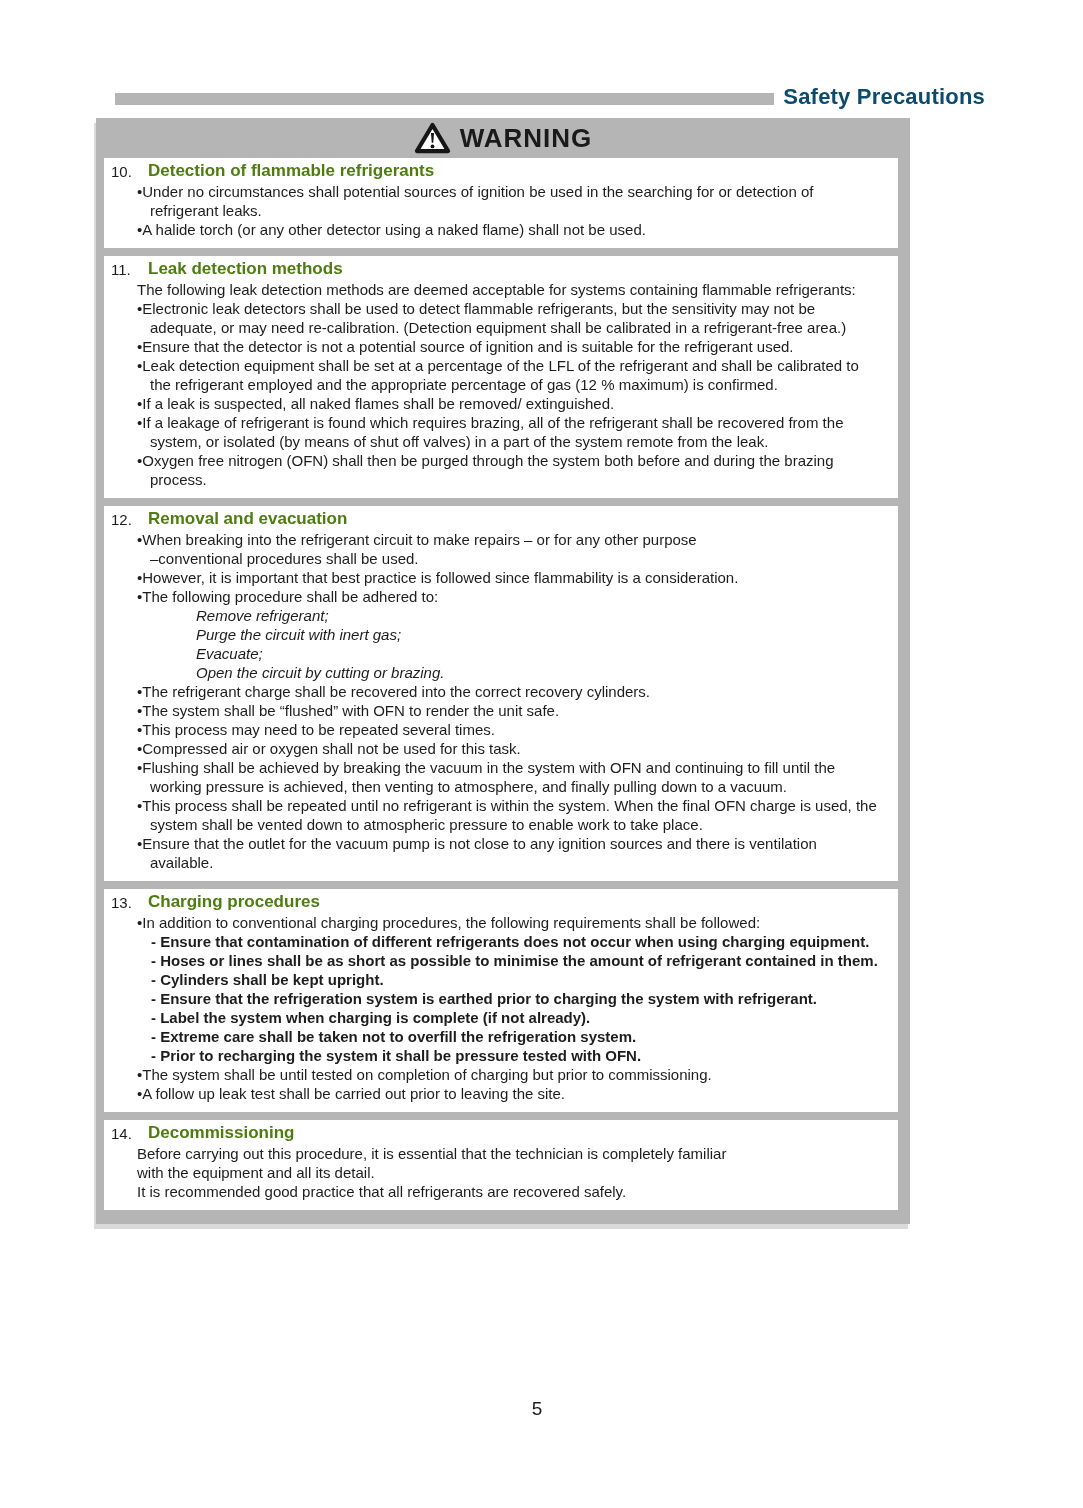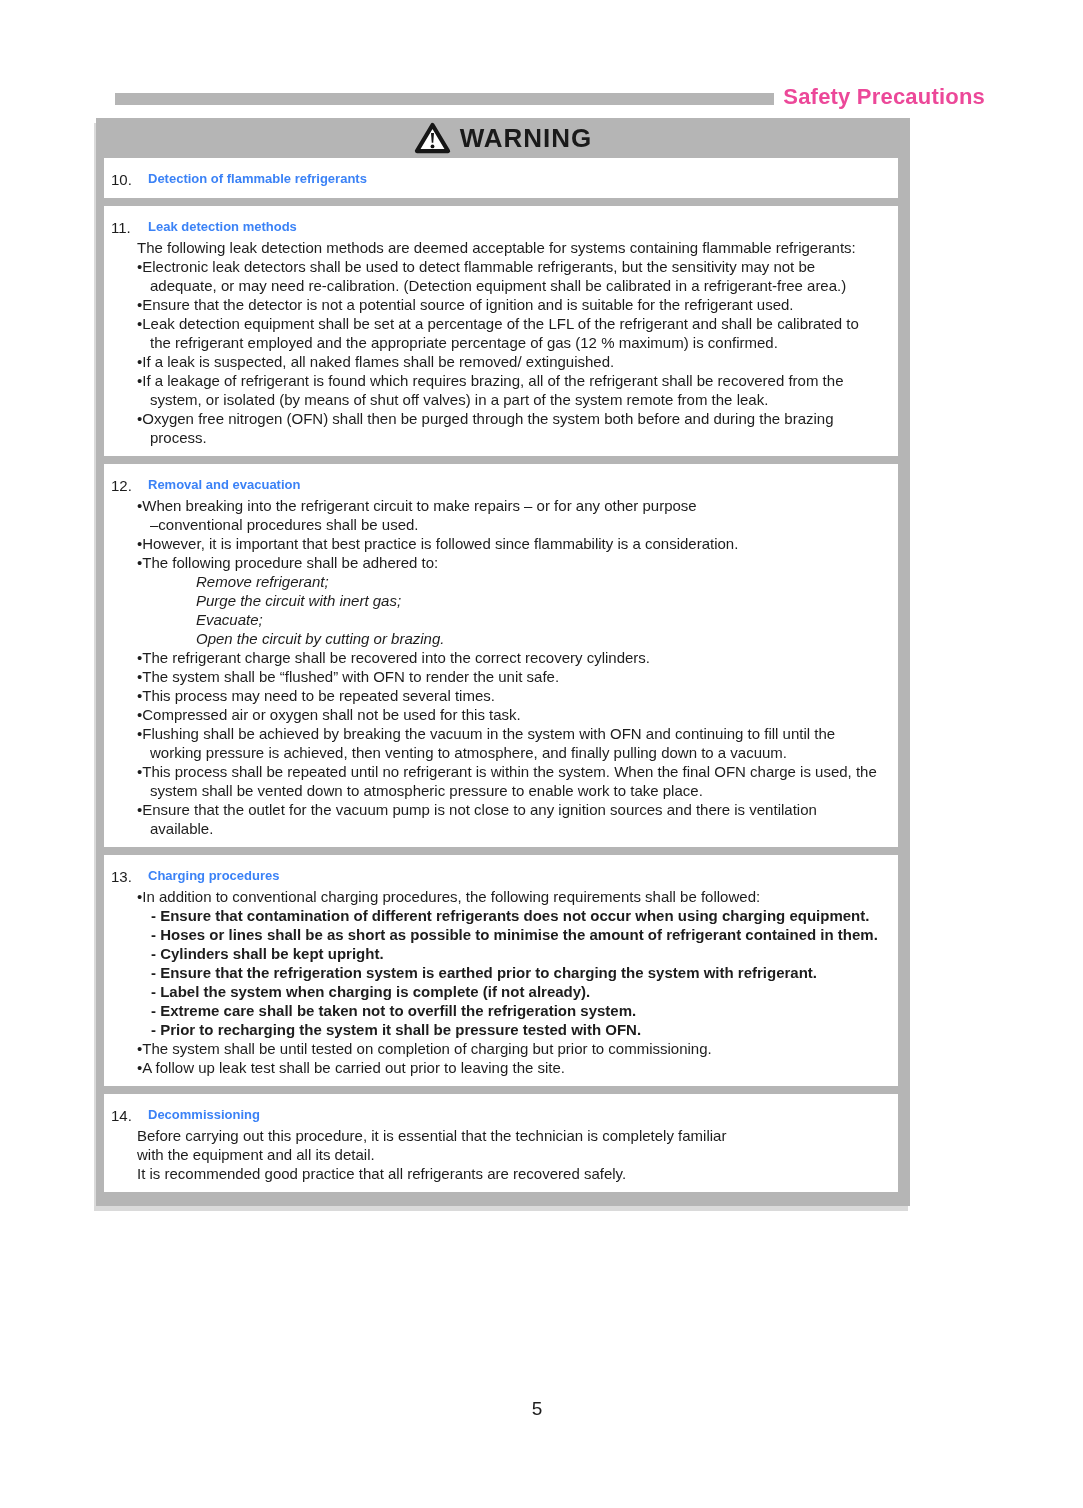--- a/index.html
+++ b/index.html
@@ -10,45 +10,45 @@
     overflow:hidden;
   }
   
   .header-row{
     position:absolute; top:86px; left:115px; width:870px;
     display:flex; align-items:flex-end; gap:9px;
   }
   .header-bar{ flex:1 1 auto; height:12px; background:#b5b5b5; margin-bottom:3px; }
   .header-title{
     font-size:22px; font-weight:700; line-height:1; white-space:nowrap;
-    letter-spacing:0.2px; color:#ec4899;
+    letter-spacing:0.2px; color:#0c4a6e;
   }
   
   .panel{
     position:absolute; top:118px; left:96px; width:814px;
     background:#b5b5b5; box-shadow:-2px 5px 0 0 #dadada;
   }
   .banner{
     height:40px; display:flex; align-items:center; justify-content:center; gap:9px;
   }
   .banner svg{ width:37px; height:32px; display:block; }
   .banner-label{
     font-size:26px; font-weight:700; letter-spacing:1px; color:#1a1a1a; line-height:1;
   }
   .boxes{ padding:0 12px 14px 8px; }
   .sec{
-    background:#ffffff; margin-bottom:8px; padding:10px 15px 9px 3px;
+    background:#ffffff; margin-bottom:8px; padding:2px 15px 9px 3px;
   }
   .sec:last-child{ margin-bottom:0; }
   .sec-head{ position:relative; min-height:21px; }
   .sec-num{
     position:absolute; left:4px; top:2px; font-size:15px; line-height:19px;
   }
   .sec-title{
-    margin:0 0 0 41px; font-size:13px; font-weight:700; line-height:21px; color:#3b82f6;
+    margin:0 0 0 41px; font-size:17px; font-weight:700; line-height:21px; color:#4d7c0f;
   }
   .sec-items{ margin-left:30px; margin-top:1px; }
   .item{
     margin:0; font-size:15px; line-height:19px; white-space:pre-line;
   }
   .t-plain{}
   .t-bullet{ padding-left:13px; text-indent:-13px; }
   .t-bullet::before{ content:"\2022 "; }
   .t-dash{ margin-left:14px; padding-left:10px; text-indent:-10px;font-weight:bold; }
   .t-dash::before{ content:"- "; }
@@ -74,20 +74,24 @@
       <path d="M20.2 13 L23.8 13 L22.9 24.5 L21.1 24.5 Z" fill="#161616"></path>
       <circle cx="22" cy="29" r="2.3" fill="#161616"></circle>
     </svg>
     <span class="banner-label">WARNING</span>
   </div>
   <div class="boxes" id="sections">
       <section class="sec">
         <div class="sec-head">
           <span class="sec-num">10.</span>
           <h3 class="sec-title">Detection of flammable refrigerants</h3>
+        </div>
+        <div class="sec-items">
+          <p class="item t-bullet">Under no circumstances shall potential sources of ignition be used in the searching for or detection of refrigerant leaks.</p>
+          <p class="item t-bullet">A halide torch (or any other detector using a naked flame) shall not be used.</p>
         </div>
       </section>
       <section class="sec">
         <div class="sec-head">
           <span class="sec-num">11.</span>
           <h3 class="sec-title">Leak detection methods</h3>
         </div>
         <div class="sec-items">
           <p class="item t-plain">The following leak detection methods are deemed acceptable for systems containing flammable refrigerants:</p>
           <p class="item t-bullet">Electronic leak detectors shall be used to detect flammable refrigerants, but the sensitivity may not be adequate, or may need re-calibration. (Detection equipment shall be calibrated in a refrigerant-free area.)</p>

